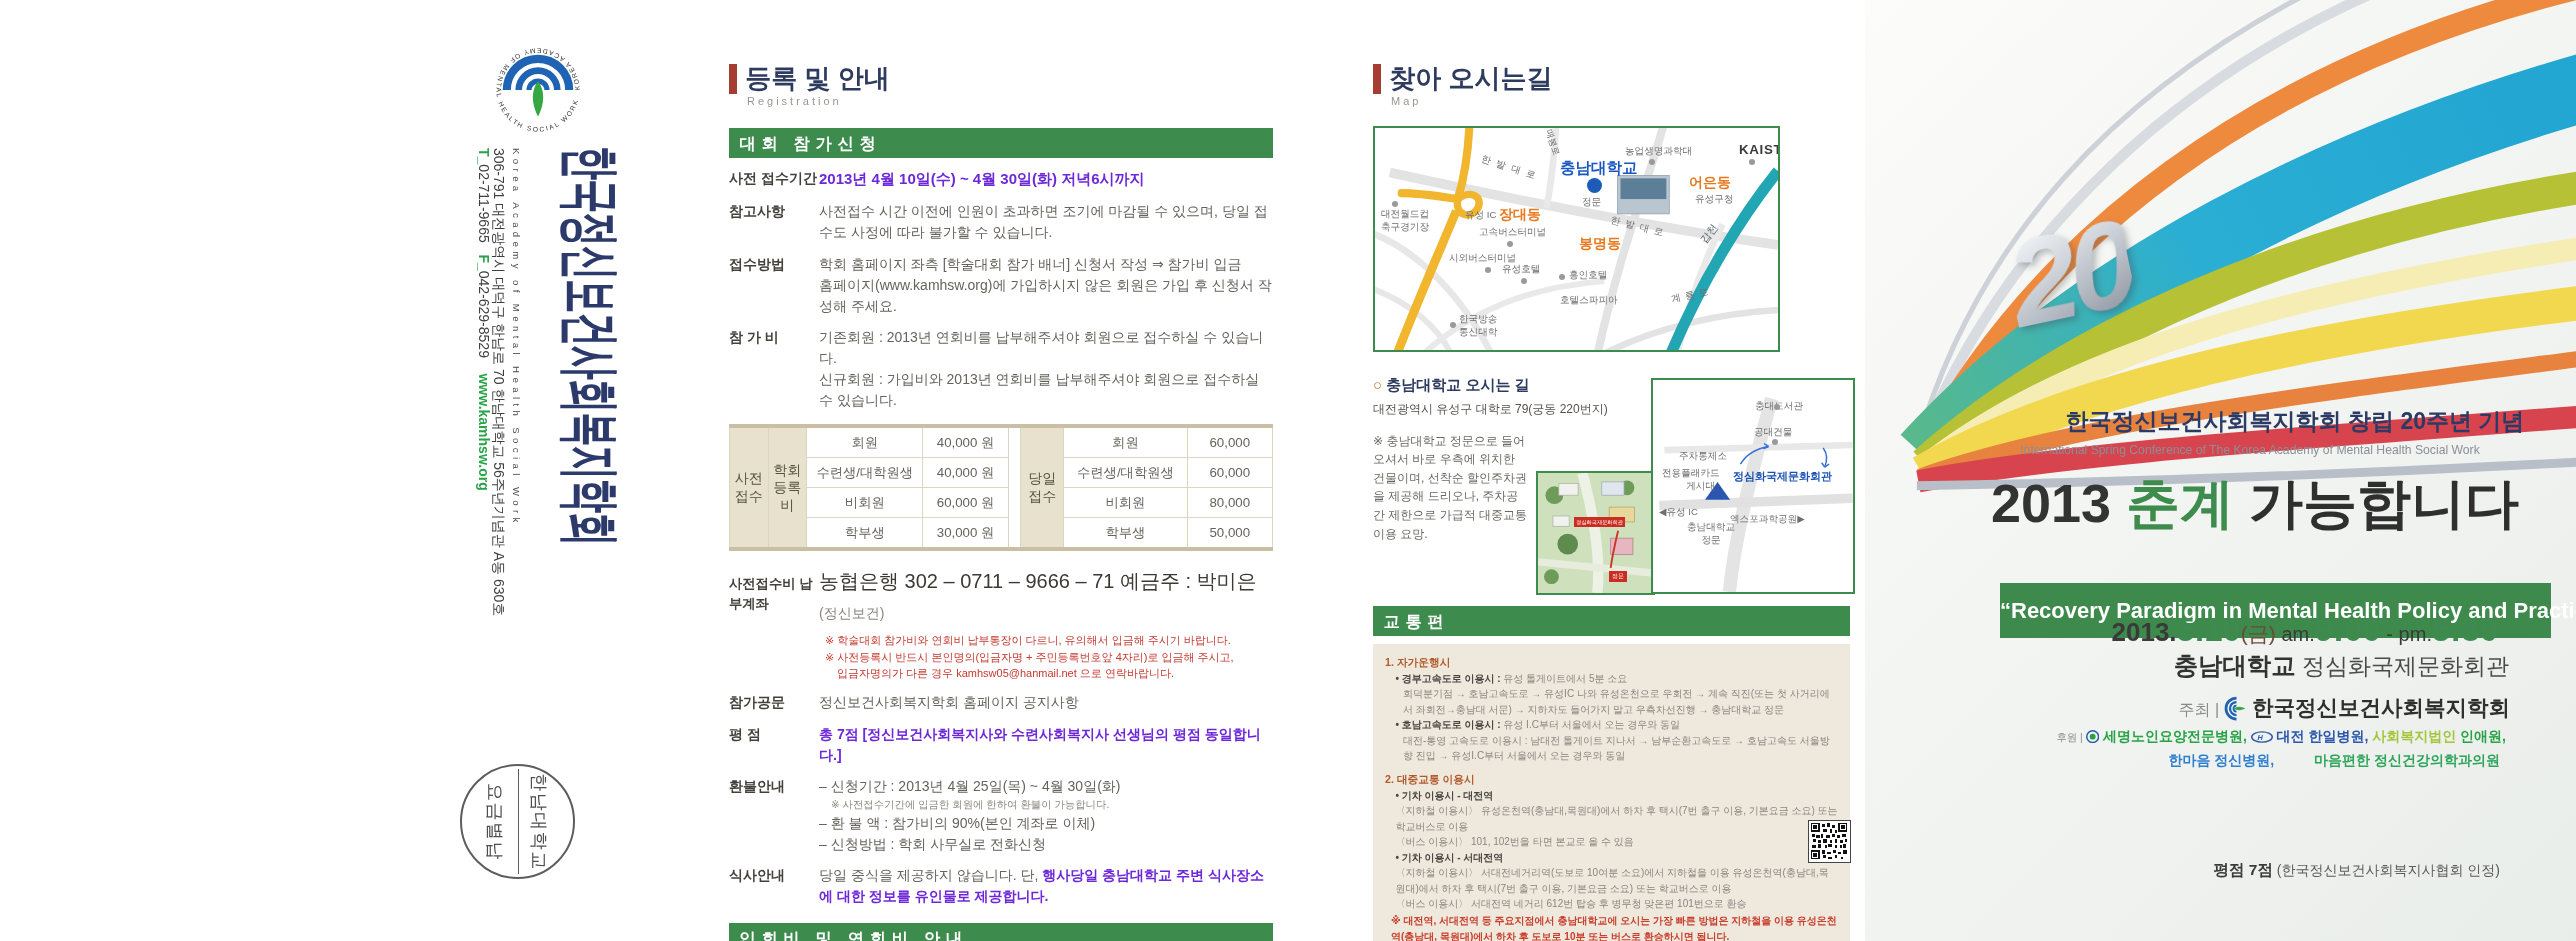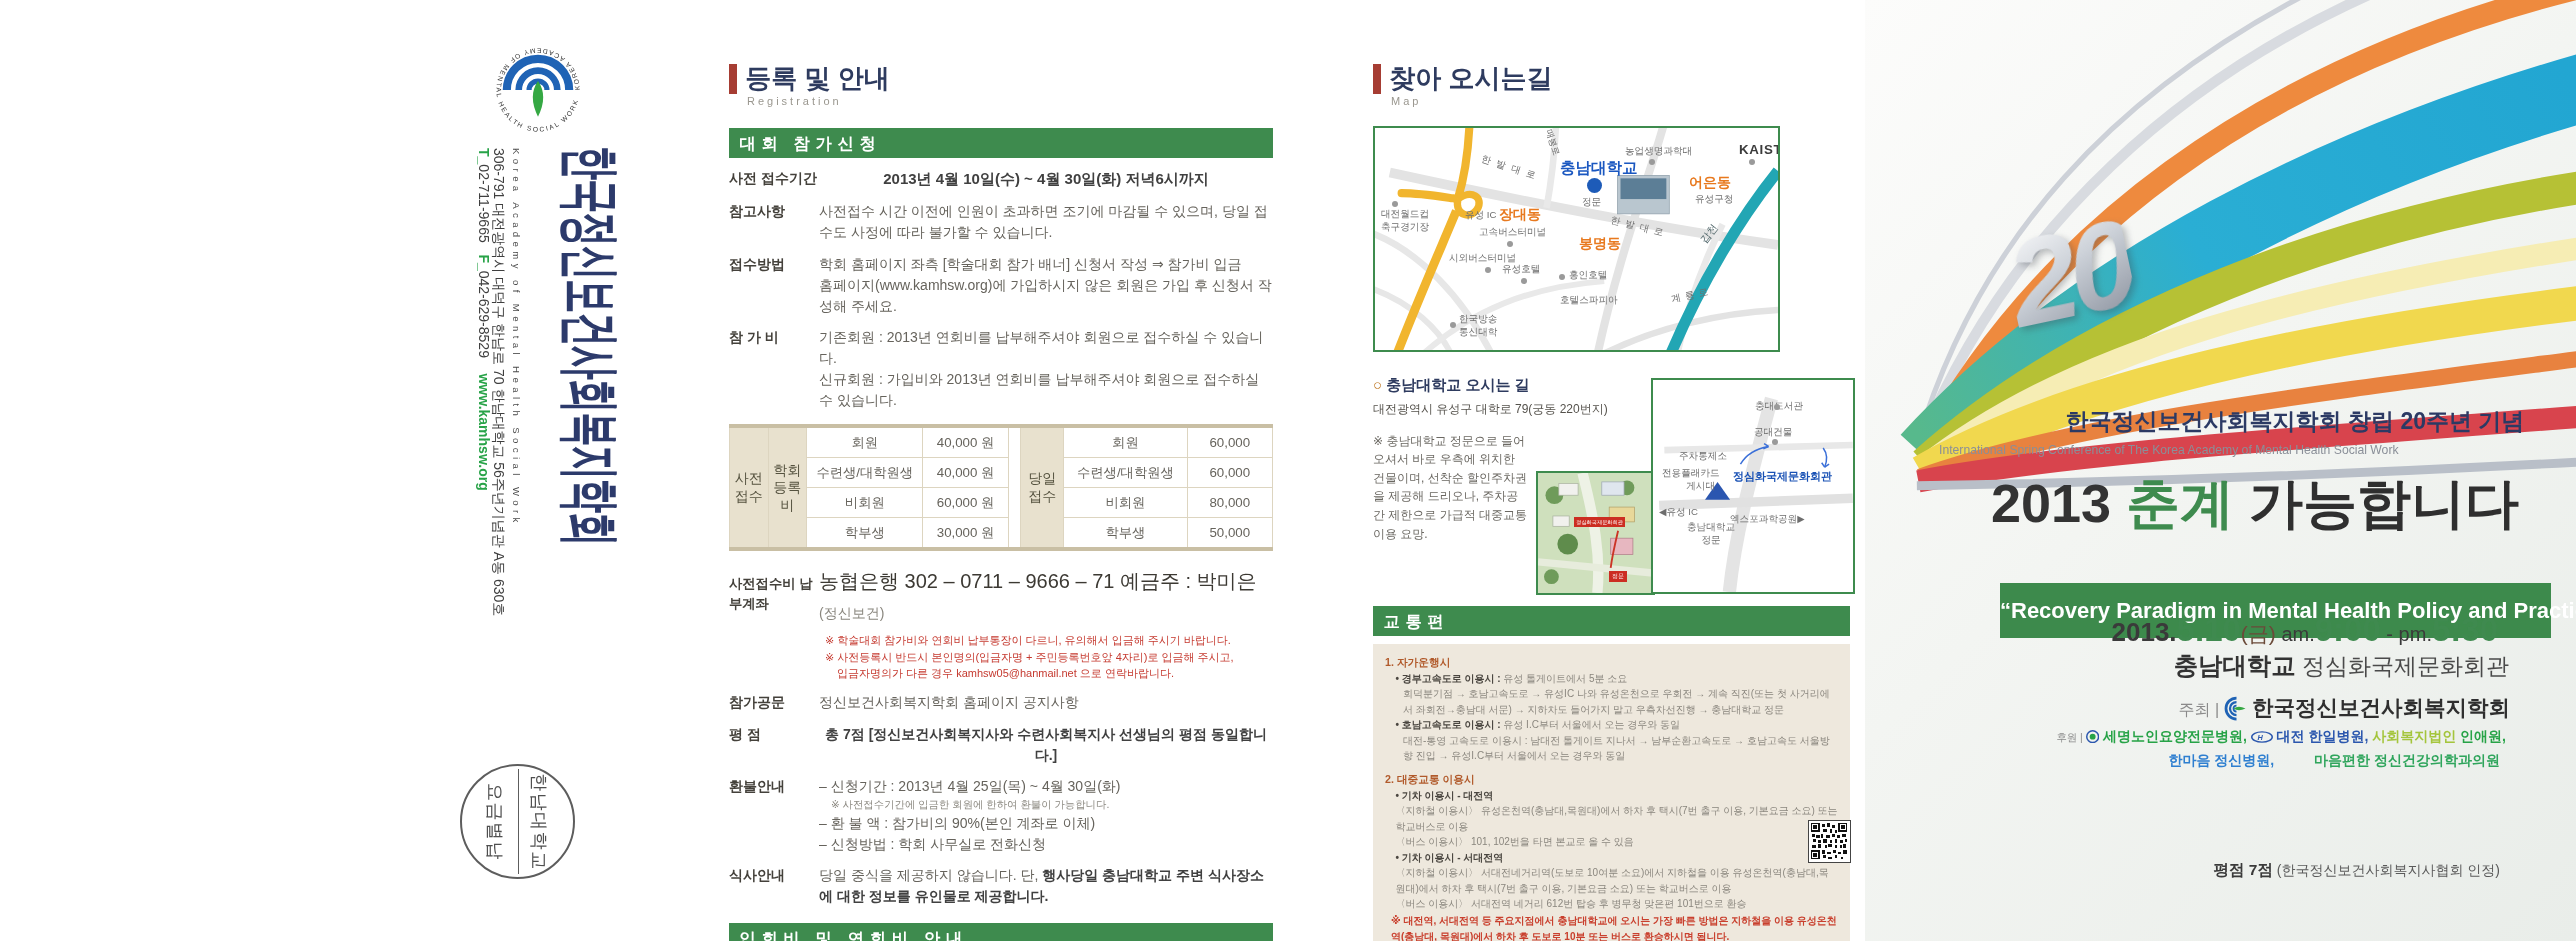--- a/index.html
+++ b/index.html
@@ -29,21 +29,21 @@
   .sec-head .s{position:absolute;left:18px;top:34px;font-size:11px;letter-spacing:3px;color:#9a978f;white-space:nowrap;}
   .gbar{background:#3e8b4e;color:#fff;font-weight:bold;font-size:16.3px;letter-spacing:.35em;
         height:30px;line-height:30px;padding-left:10.4px;}
 
   
   #reg{position:absolute;left:729px;top:61px;width:544px;}
   .r-row{display:flex;margin-top:10.4px;font-size:14px;line-height:1.5;}
   .r-lab{width:90px;flex:none;font-weight:bold;color:#44413b;}
   .r-val{flex:1;color:#66635c;}
   .r-val .sm{font-size:10.4px;color:#8a877f;}
-  .bold-dark{font-weight:bold;color:#404040;text-align:center;}
+  .bold-dark{font-weight:bold;color:#6d28d9;}
   table.fees{border-collapse:collapse;margin-top:13.3px;border-top:4.4px solid #c9bfa4;border-bottom:4.4px solid #c9bfa4;}
   table.fees td{border:0.7px solid #ddd5c0;text-align:center;font-size:13.3px;color:#66635c;height:27px;}
   table.fees td.grp{background:#e8e1ce;color:#55523f;font-size:14px;width:38px;line-height:1.25;}
   table.fees td.cat{width:124px;background:#fff;}
   table.fees td.amt{width:87px;background:#fff;}
   table.fees td.gap{border-top:none;border-bottom:none;background:#fff;width:10.4px;border-left:none;border-right:none;}
   .acct-big{font-size:20px;color:#3c3933;}
   .acct-big .sm{font-size:14px;}
   .warns{margin:6px 0 0 96px;font-size:11px;line-height:1.5;color:#c5392f;}
 
@@ -68,21 +68,21 @@
   
   #cover{position:absolute;left:1865px;top:0;width:711px;height:942px;overflow:hidden;
          background:linear-gradient(135deg,#fcfcfb 0%,#f3f5f2 45%,#e9ede9 100%);}
   #twenty{position:absolute;left:144px;top:204px;font-size:122px;font-weight:bold;font-style:italic;
           letter-spacing:-7.4px;transform:rotate(-12deg);
           background:linear-gradient(155deg,#ffffff 5%,#cdd2d9 45%,#848b98 95%);
           -webkit-background-clip:text;background-clip:text;color:transparent;
           filter:drop-shadow(3.7px 4.4px 3.7px rgba(60,65,75,.35));}
   .cv-anniv{position:absolute;left:148px;top:406px;width:564px;text-align:center;
             font-size:23px;font-weight:bold;color:#2c3a64;white-space:nowrap;}
-  .cv-en{position:absolute;left:74px;top:443px;width:622px;text-align:left;
+  .cv-en{position:absolute;left:74px;top:443px;width:622px;text-align:center;
          font-size:12.2px;color:#8a8f98;white-space:nowrap;}
   .cv-title{position:absolute;left:74px;top:468px;width:632px;text-align:center;
             font-size:54px;color:#333;white-space:nowrap;font-weight:600;}
   .cv-title .green{color:#3e8b4e;font-weight:800;}
   .cv-title .kr{font-weight:800;color:#2f2f2f;}
   .cv-banner{position:absolute;left:135px;top:583px;width:551px;height:55px;background:#3d8a4c;
              color:#fff;font-size:22px;font-weight:bold;text-align:center;line-height:55px;white-space:nowrap;}
   .cv-date{position:absolute;left:44px;top:611px;width:589px;text-align:right;white-space:nowrap;margin-top:0;
            top:611px;}
   .cv-date .d1{font-size:26px;font-weight:bold;color:#3a3a3a;}

